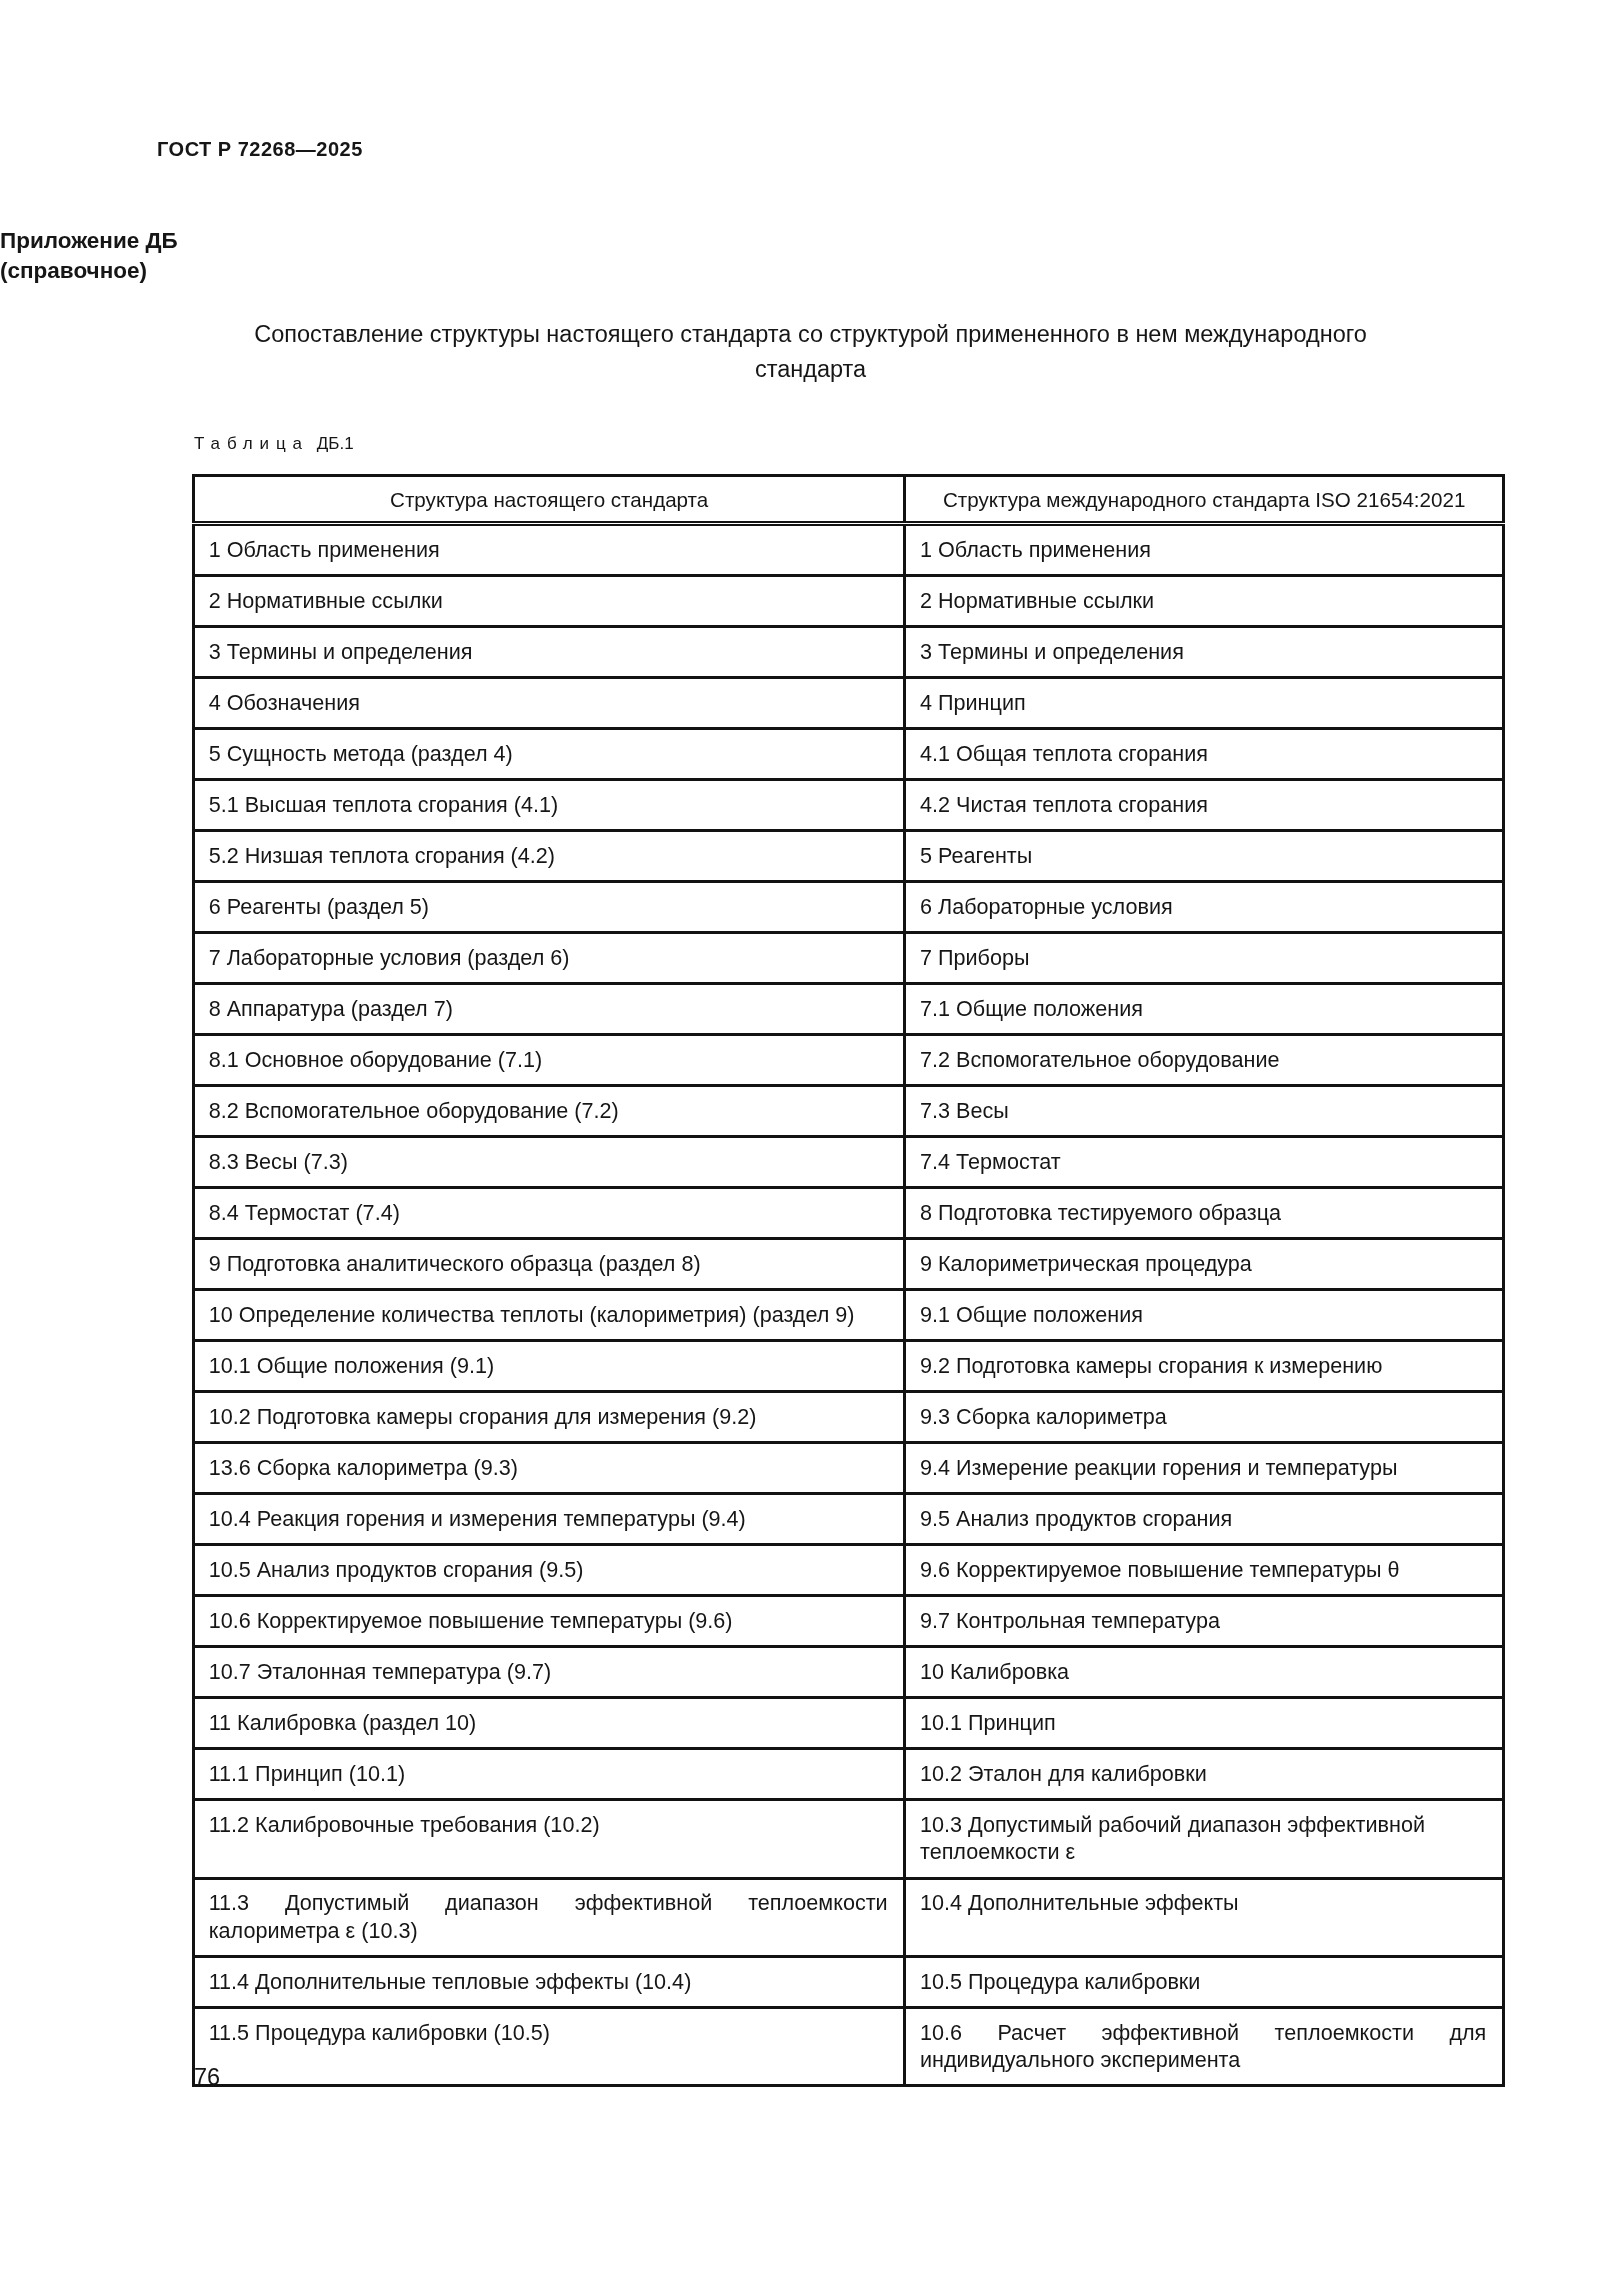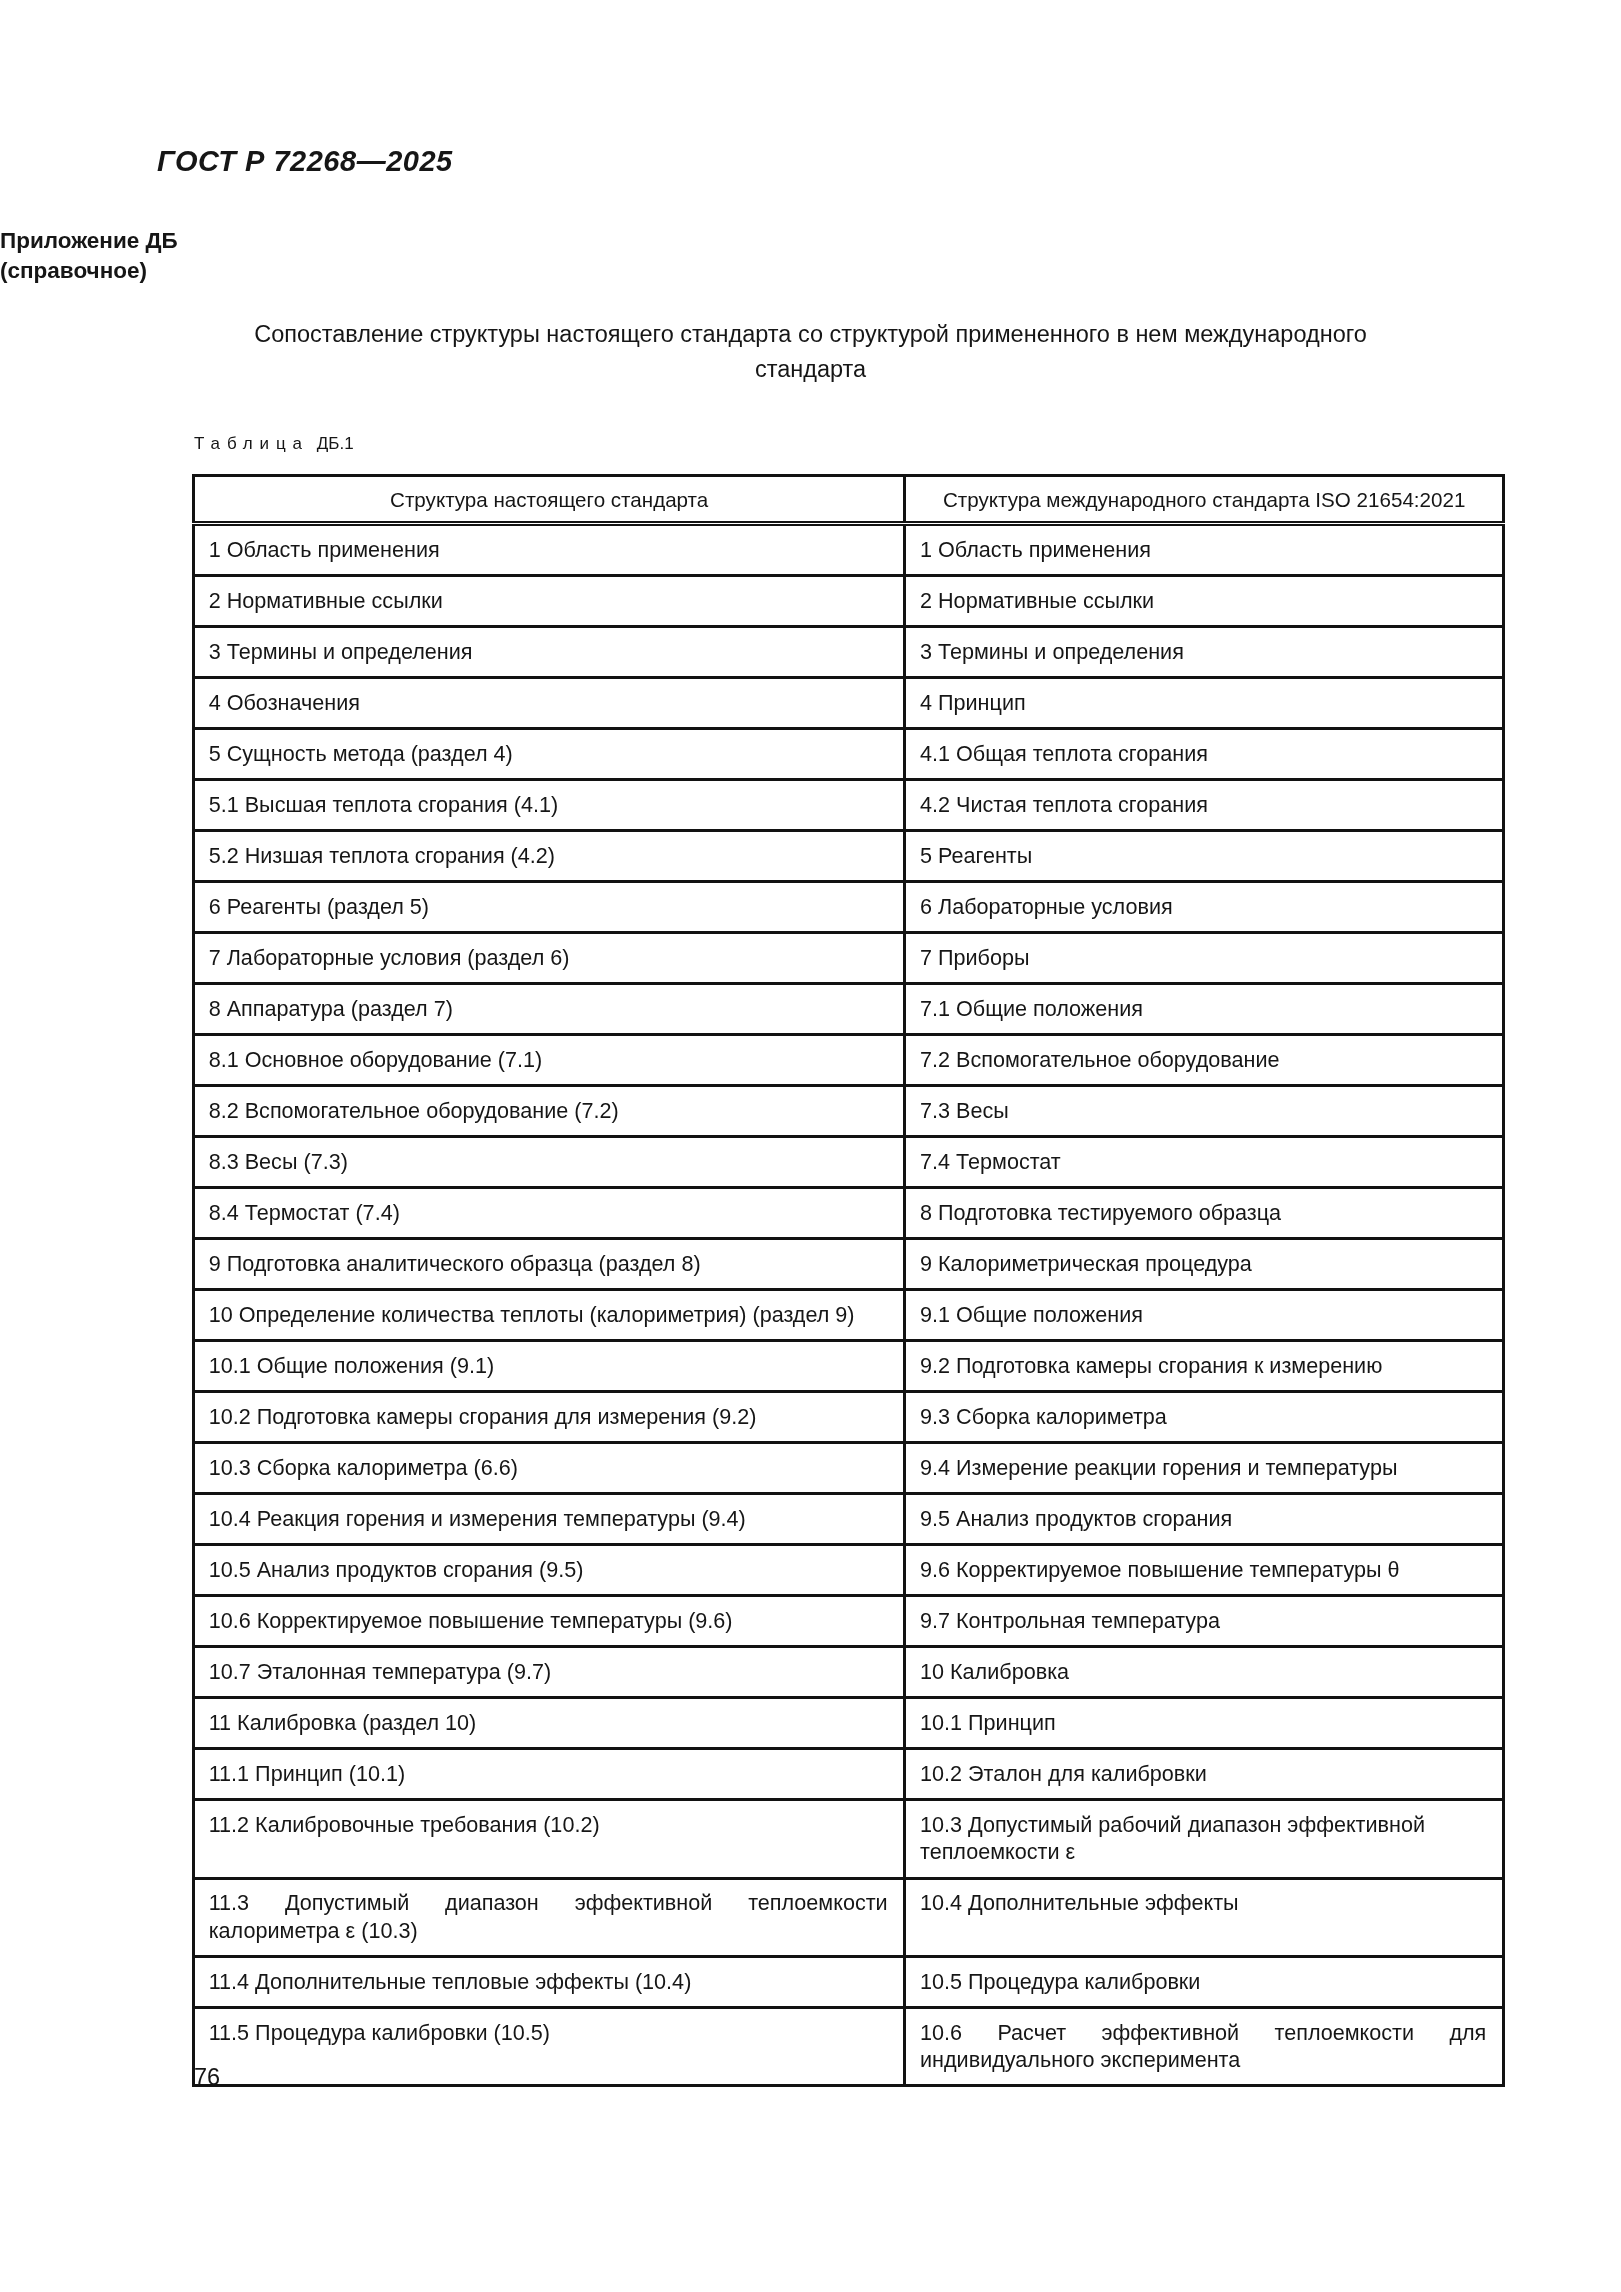--- a/index.html
+++ b/index.html
@@ -13,25 +13,24 @@
     height: 2293px;
     margin: 0 auto;
     background: #ffffff;
     font-family: "Liberation Sans", sans-serif;
     color: #161616;
     overflow: hidden;
   }
   .doc-code {
     position: absolute;
     left: 157px;
-    top: 145px;
-    font-size: 29px;
+    top: 138px;
+    font-size: 20px;
     font-weight: bold;
     letter-spacing: 0.5px;
-    font-style: italic;
   }
   .appendix-block {
     position: absolute;
     top: 226px;
     left: 0;
     width: 100%;
     font-size: 22.5px;
     font-weight: bold;
     line-height: 30px;
   }
@@ -197,21 +196,21 @@
         </tr>
         <tr>
           <td>10.1 Общие положения (9.1)</td>
           <td>9.2 Подготовка камеры сгорания к измерению</td>
         </tr>
         <tr>
           <td>10.2 Подготовка камеры сгорания для измерения (9.2)</td>
           <td>9.3 Сборка калориметра</td>
         </tr>
         <tr>
-          <td>10.3 Сборка калориметра (6.6)</td>
+          <td>13.6 Сборка калориметра (9.3)</td>
           <td>9.4 Измерение реакции горения и температуры</td>
         </tr>
         <tr>
           <td>10.4 Реакция горения и измерения температуры (9.4)</td>
           <td>9.5 Анализ продуктов сгорания</td>
         </tr>
         <tr>
           <td>10.5 Анализ продуктов сгорания (9.5)</td>
           <td>9.6 Корректируемое повышение температуры θ</td>
         </tr>

